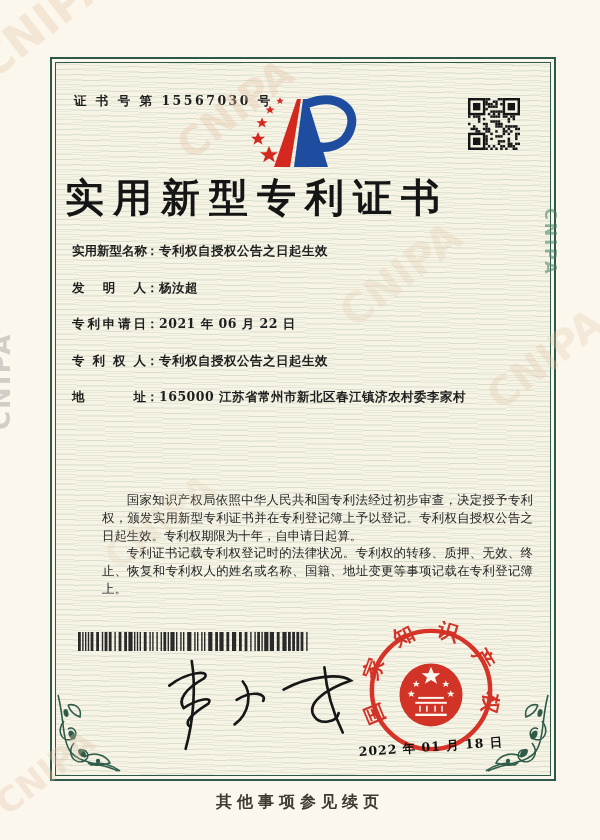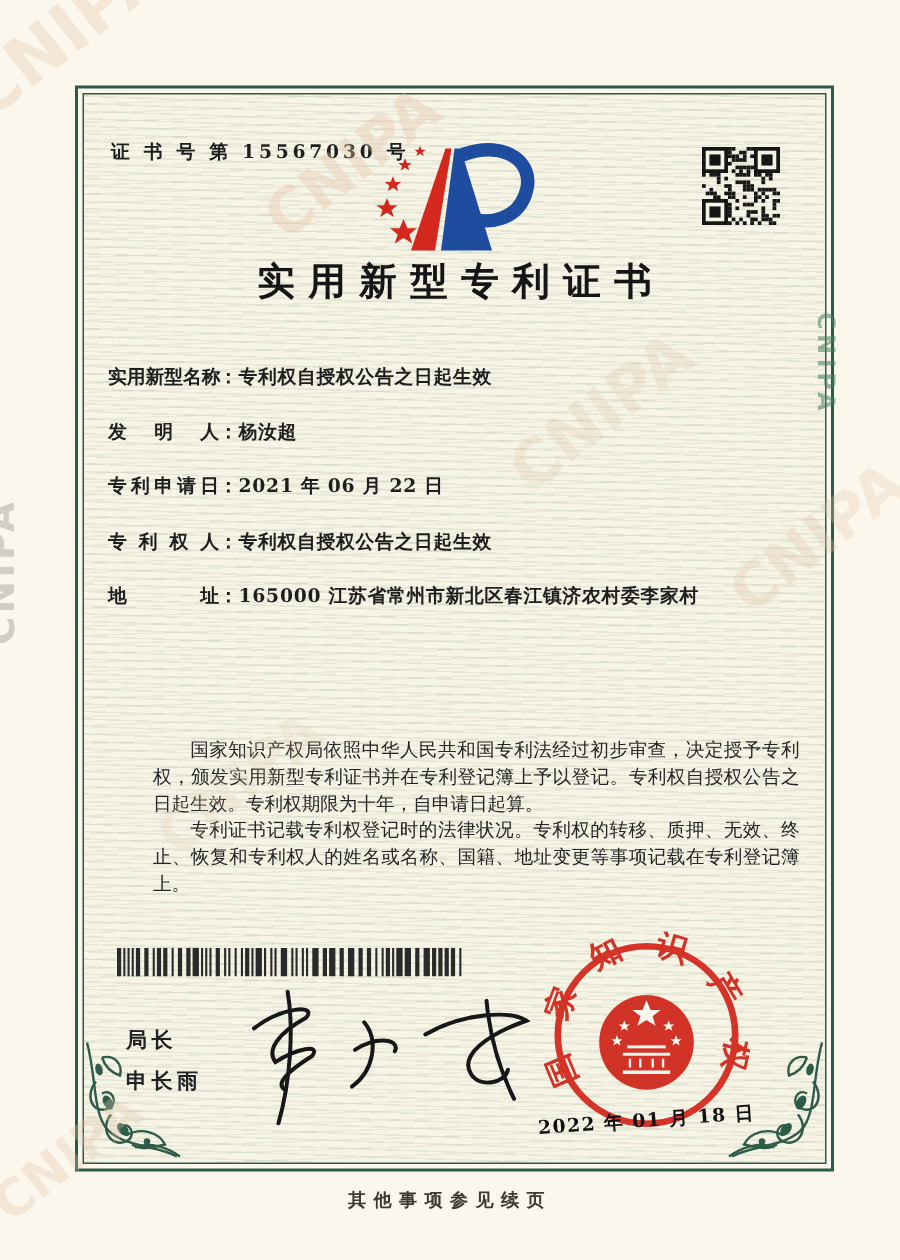--- a/index.html
+++ b/index.html
@@ -20,22 +20,22 @@
   .frame{position:absolute;left:50px;top:57px;width:502px;height:720px;
          border:2px solid #2d5a48;z-index:2;}
   .inner{position:absolute;left:3px;top:3px;right:3px;bottom:3px;border:1px solid #2d5a48;
          background-color:#f7f3e5;
          background-image:
            repeating-linear-gradient(2deg, rgba(110,150,122,.14) 0 1px, rgba(0,0,0,0) 1px 5px),
            repeating-linear-gradient(178deg, rgba(110,150,122,.10) 0 1px, rgba(0,0,0,0) 1px 6px);}
   .certno{position:absolute;left:18px;top:30px;font-size:12.5px;font-weight:600;letter-spacing:2.5px;}
   .logo{position:absolute;left:176px;top:30px;width:140px;height:78px;}
   .qr{position:absolute;left:412px;top:35px;width:52px;height:52px;}
-  .title{position:absolute;left:0;top:108px;width:100%;text-align:center;
-         font-size:25px;font-weight:bold;letter-spacing:9px;text-indent:9px;color:#151515;}
+  .title{position:absolute;left:0;top:108px;width:100%;
+         font-size:39px;font-weight:bold;letter-spacing:9px;text-indent:9px;color:#151515;}
   .fields{position:absolute;left:16px;top:180px;right:14px;font-size:12.5px;}
   .frow{position:relative;height:23px;margin-bottom:13.6px;white-space:nowrap;}
   .flabel{display:inline-block;width:74px;text-align:justify;text-align-last:justify;
           font-weight:600;vertical-align:top;}
   .fcolon{display:inline-block;width:13px;font-weight:600;}
   .fvalue{font-weight:600;letter-spacing:.5px;}
   .grant2{position:absolute;left:236px;top:0;}
   .paras{position:absolute;left:17px;right:17px;top:428px;font-size:12.4px;line-height:17.8px;
          text-align:justify;color:#242424;margin-left:29px;}
   .paras p{margin:0;text-indent:2em;}
@@ -45,21 +45,21 @@
   .signature{position:absolute;left:84px;top:592px;width:230px;height:102px;z-index:3;}
   .seal{position:absolute;left:306px;top:558px;width:138px;height:138px;z-index:3;opacity:.94;}
   .sealdate{position:absolute;left:282px;top:676px;width:186px;text-align:center;z-index:4;
             font-size:12.5px;font-weight:700;letter-spacing:1px;transform:rotate(-4deg);color:#111;}
   .pageind{position:absolute;left:0;top:698px;width:100%;text-align:center;
            font-size:11.5px;letter-spacing:2px;color:#2a2a2a;}
   .orn{position:absolute;width:80px;height:86px;z-index:4;}
   .orn-bl{left:-2px;bottom:-2px;}
   .orn-br{right:-2px;bottom:-2px;transform:scaleX(-1);}
   .contnote{position:absolute;left:0;top:792px;width:100%;text-align:center;z-index:2;
-            font-size:12px;letter-spacing:5px;color:#3e3a31;font-weight:600;}
+            font-size:16px;letter-spacing:5px;color:#3e3a31;font-weight:600;}
 </style>
 </head>
 <body>
 
 <div class="page">
 
   <div class="wm wm1">CNIPA</div>
   <div class="wm wm2">CNIPA</div>
   <div class="wm wm3">CNIPA</div>
   <div class="wm wm4">CNIPA</div>
@@ -292,24 +292,20 @@
           <rect x="191.79999999999993" y="0" width="4.199999999999999" height="19" fill="#2a2a2a"></rect>
           <rect x="198.79999999999993" y="0" width="2.8" height="19" fill="#2a2a2a"></rect>
           <rect x="204.39999999999992" y="0" width="4.199999999999999" height="19" fill="#2a2a2a"></rect>
           <rect x="209.99999999999991" y="0" width="2.8" height="19" fill="#2a2a2a"></rect>
           <rect x="214.1999999999999" y="0" width="2.8" height="19" fill="#2a2a2a"></rect>
           <rect x="218.3999999999999" y="0" width="2.8" height="19" fill="#2a2a2a"></rect>
           <rect x="222.59999999999988" y="0" width="2.8" height="19" fill="#2a2a2a"></rect>
           <rect x="228.19999999999987" y="0" width="1.4" height="19" fill="#2a2a2a"></rect>
         </svg>
 
-      <div class="signer">
-        <div>局长</div>
-        <div>申长雨</div>
-      </div>
 
       <svg class="signature" viewBox="0 0 220 100">
         <g fill="none" stroke="#171717" stroke-width="2.6" stroke-linecap="round">
           <path d="M26 30 C44 16 68 14 60 23 C42 33 34 44 40 52 C54 43 70 40 64 48 C48 58 40 66 46 70"></path>
           <path d="M48 6 C52 30 50 64 42 92"></path>
           <path d="M98 26 C108 38 104 58 90 68"></path>
           <path d="M92 44 C108 34 122 38 118 45"></path>
           <path d="M138 34 C162 20 194 18 204 25 C178 34 160 48 168 60 C174 69 190 66 192 57"></path>
           <path d="M178 12 C180 34 186 56 196 76"></path>
         </g>

